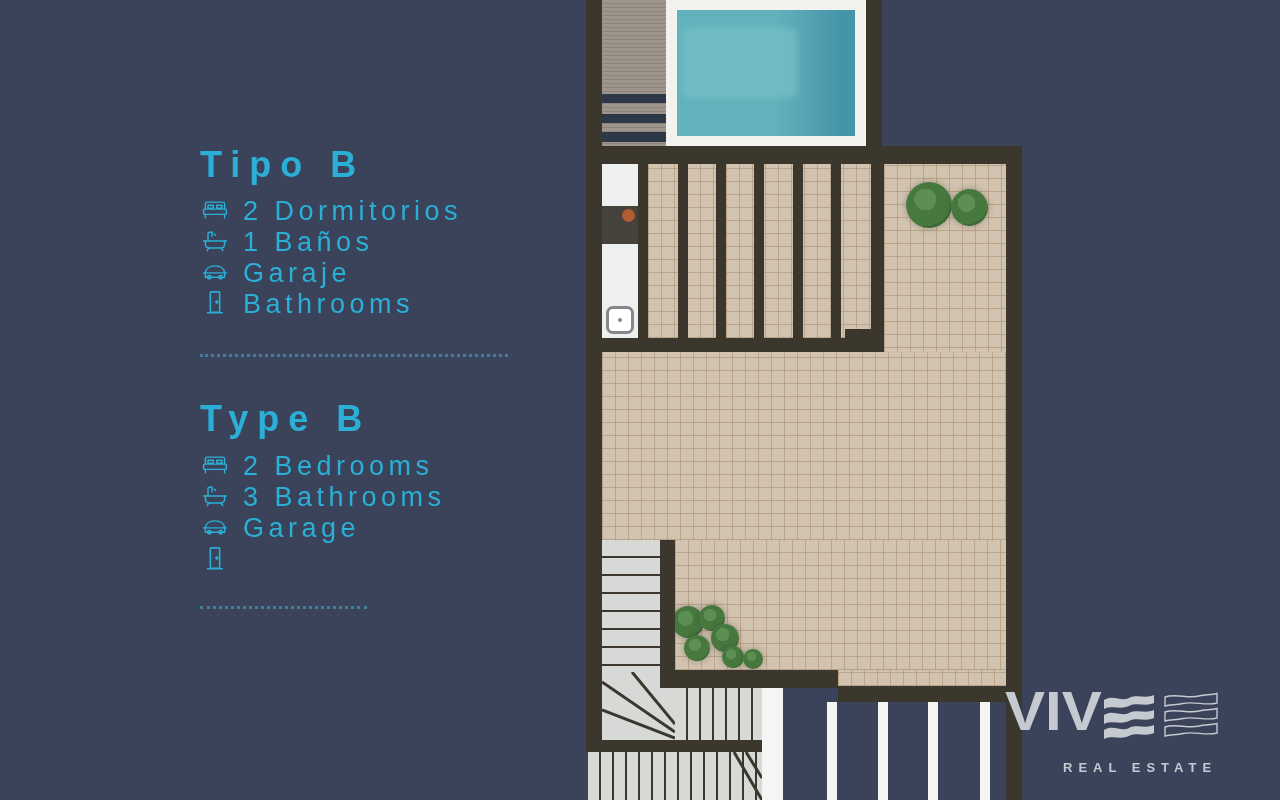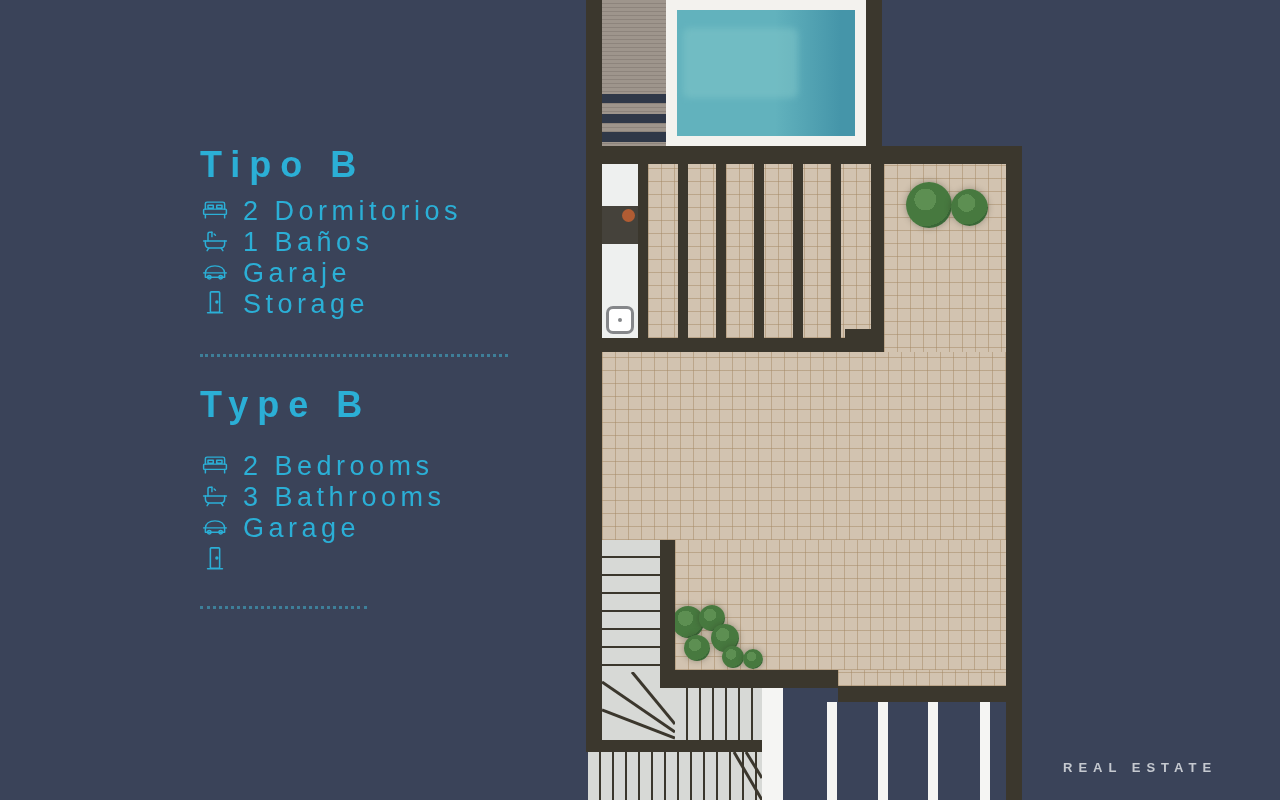--- a/index.html
+++ b/index.html
@@ -100,28 +100,28 @@
       <span class="feat-label">Garaje</span>
     </div>
     <div class="feat-row" style="top:289px;">
       <span class="ficon">
         <svg viewBox="0 0 22 28">
             <rect x="6" y="2" width="10" height="22" rx="1"></rect>
             <circle cx="13" cy="13" r="1" fill="currentColor"></circle>
             <path d="M3 24.5 h16"></path>
           </svg>
       </span>
-      <span class="feat-label">Storage</span>
+      <span class="feat-label">Bathrooms</span>
     </div>
 
     <div class="dotted" style="left:200px;top:354px;width:308px;"></div>
   </div>
 
   <div>
-    <div class="panel-title" style="top:384px;">Type B</div>
+    <div class="panel-title" style="top:398px;">Type B</div>
 
     <div class="feat-row" style="top:451px;">
       <span class="ficon">
         <svg viewBox="0 0 32 26">
             <path d="M5 12 V6 q0-2 2-2 h18 q2 0 2 2 v6"></path>
             <path d="M8 7.5 h6 v3.5 h-6 z M18 7.5 h6 v3.5 h-6 z"></path>
             <rect x="3" y="12" width="26" height="6" rx="1"></rect>
             <path d="M5 18 v4 M27 18 v4"></path>
           </svg>
       </span>
@@ -239,16 +239,33 @@
     <div class="pe wall" style="left:871px;top:164px;width:13px;height:178px;"></div>
     <div class="pe wall" style="left:845px;top:329px;width:39px;height:13px;"></div>
     <div class="pe wall" style="left:586px;top:338px;width:298px;height:14px;"></div>
     <div class="pe wall" style="left:660px;top:540px;width:15px;height:148px;"></div>
     <div class="pe wall" style="left:660px;top:670px;width:178px;height:18px;"></div>
     <div class="pe wall" style="left:838px;top:686px;width:184px;height:16px;"></div>
     <div class="pe wall" style="left:586px;top:740px;width:176px;height:12px;"></div>
   </div>
 
   <div class="logo">
+    <div class="logo-row">
+      <span class="logo-word">VIV</span>
+      <svg class="wave" width="54" height="48" viewBox="0 0 54 48">
+        <g fill="var(--logo-gray)">
+          <path d="M2 8 C11 2 19 10 27 6 C35 2 44 7 52 3 L52 11 C44 15 35 10 27 14 C19 18 11 13 2 17 Z"></path>
+          <path d="M2 23 C11 17 19 25 27 21 C35 17 44 22 52 18 L52 26 C44 30 35 25 27 29 C19 33 11 28 2 32 Z"></path>
+          <path d="M2 38 C11 32 19 40 27 36 C35 32 44 37 52 33 L52 41 C44 45 35 40 27 44 C19 48 11 43 2 47 Z"></path>
+        </g>
+      </svg>
+      <svg class="wave" style="margin-left:7px;" width="56" height="48" viewBox="0 0 56 48">
+        <g fill="none" stroke="var(--logo-gray)" stroke-width="1.4">
+          <path d="M2 5 C13 1 25 7 36 4 C42 2.5 48 3 54 1.5 L54 11 C43 14 31 9 20 11.5 C13 13 7 12.5 2 14 Z"></path>
+          <path d="M2 20 C13 16 25 22 36 19 C42 17.5 48 18 54 16.5 L54 26 C43 29 31 24 20 26.5 C13 28 7 27.5 2 29 Z"></path>
+          <path d="M2 35 C13 31 25 37 36 34 C42 32.5 48 33 54 31.5 L54 41 C43 44 31 39 20 41.5 C13 43 7 42.5 2 44 Z"></path>
+        </g>
+      </svg>
+    </div>
     <div class="logo-tagline">REAL ESTATE</div>
   </div>
 
 </div>
 
 </body></html>

